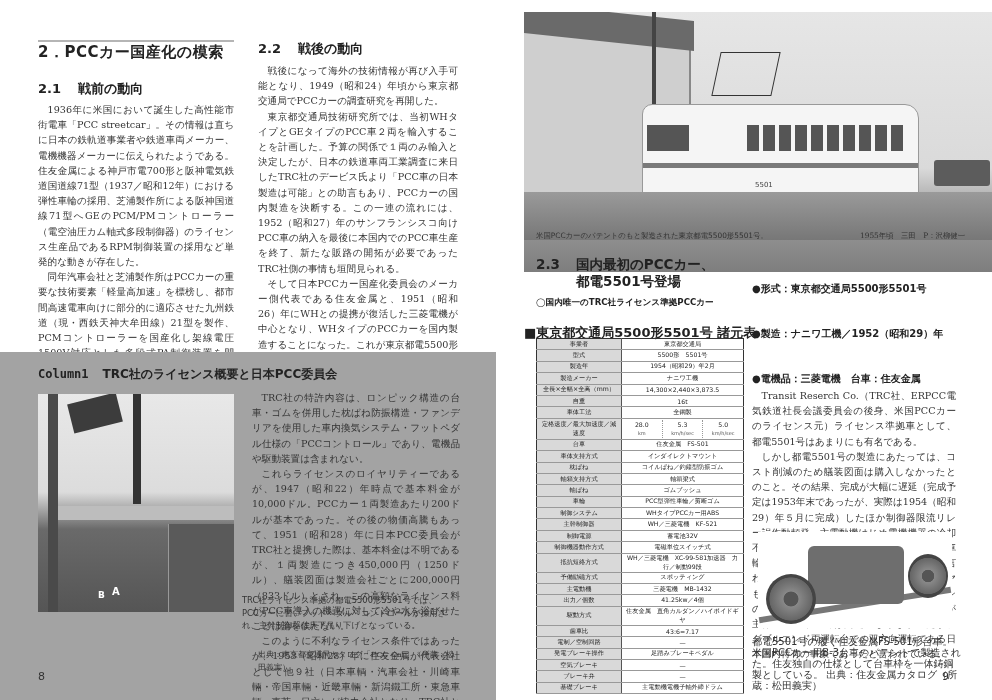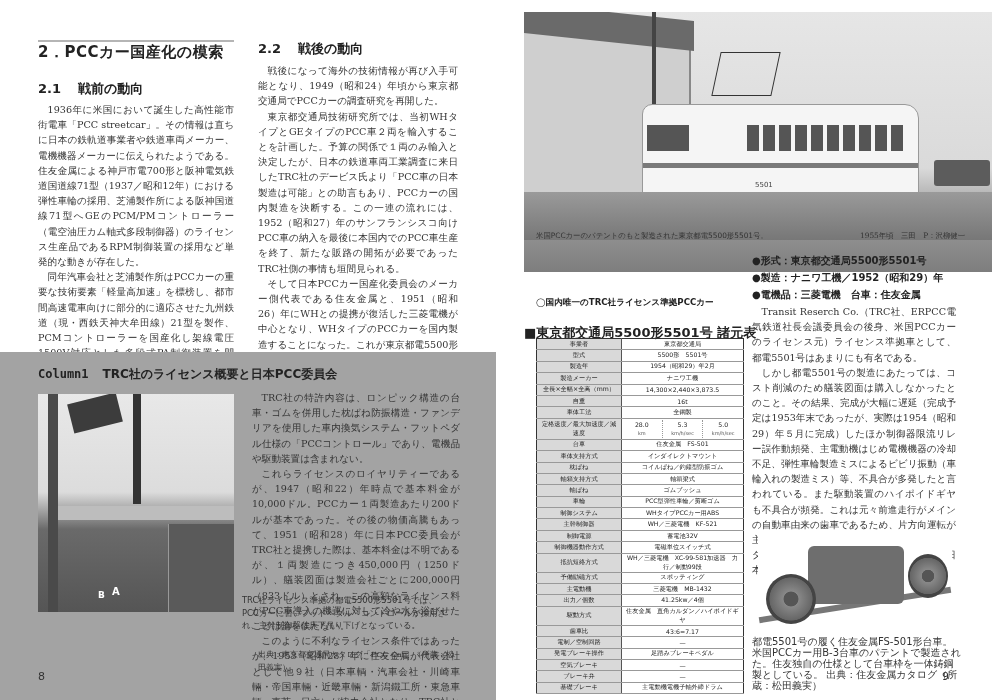--- a/index.html
+++ b/index.html
@@ -23,21 +23,21 @@
   .photo{background:#888;overflow:hidden;}
   table.spec{border-collapse:collapse;width:208px;font-family:"DejaVu Sans",sans-serif;font-size:6.2px;color:#222;border:1.5px solid #333;}
   table.spec td{border-bottom:0.5px solid #999;padding:0 2px;height:10.4px;text-align:center;}
   table.spec td.k{background:#d9d9d9;width:80px;border-right:1px solid #555;}
   table.spec tr.grp td{border-top:1.2px solid #444;}
   table.spec td.v3{padding:0;}
   .v3wrap{display:flex;}
   .v3wrap div{flex:1;border-left:0.5px dotted #999;line-height:8px;padding:1px 0;}
   .v3wrap div:first-child{border-left:none;}
   .v3wrap small{display:block;font-size:5px;color:#555;}
-  .bullet-line{font-size:10px;font-weight:bold;line-height:17px;color:#222;}
+  .bullet-line{font-size:10px;font-weight:bold;line-height:17px;color:#222;margin-top:28px;}
 </style>
 </head>
 <body>
 
 <div class="abs page-left">
 
   <div class="abs rule" style="left:38px;top:40px;width:196px;"></div>
   <div class="abs h-main sans" style="left:38px;top:43px;">2．PCCカー国産化の模索</div>
 
   <div class="abs h-sub sans" style="left:38px;top:80px;">
@@ -99,20 +99,24 @@
       <div class="abs" style="left:104px;top:20px;width:160px;height:26px;background:repeating-linear-gradient(90deg,#555 0 12px,#f5f5f5 12px 16px);"></div>
       <div class="abs" style="left:4px;top:20px;width:42px;height:26px;background:#555;"></div>
       <div class="abs sans" style="left:112px;top:76px;font-size:7px;color:#444;">5501</div>
     </div>
     <div class="abs" style="left:410px;top:148px;width:56px;height:26px;background:#5c5c5c;border-radius:3px;"></div>
     <div class="abs" style="left:0;top:180px;width:496px;height:48px;background:linear-gradient(180deg,#9a9a9a,#777);"></div>
   </div>
   <div class="abs caption sans" style="left:40px;top:230px;font-size:7.4px;">米国PCCカーのパテントのもと製造された東京都電5500形5501号。</div>
   <div class="abs caption serif" style="left:364px;top:230px;font-size:7.4px;">1955年頃　三田　P：沢柳健一</div>
 
+  <div class="abs h-sub sans" style="left:40px;top:256px;font-size:13.5px;line-height:17px;">
+    <span class="num">2.3</span><span>国内最初のPCCカー、</span><br>
+    <span class="num"></span><span>都電5501号登場</span>
+  </div>
   <div class="abs sans" style="left:40px;top:297px;font-size:8.6px;font-weight:bold;color:#222;">◯国内唯一のTRC社ライセンス準拠PCCカー</div>
 
   <div class="abs sans" style="left:28px;top:324px;font-size:13px;font-weight:bold;color:#222;">■東京都交通局5500形5501号 諸元表</div>
   <div class="abs" style="left:40px;top:338px;">
     <table class="spec">
       <tbody id="spec-body">
           <tr>
             <td class="k">事業者</td>
             <td>東京都交通局</td>
           </tr>

